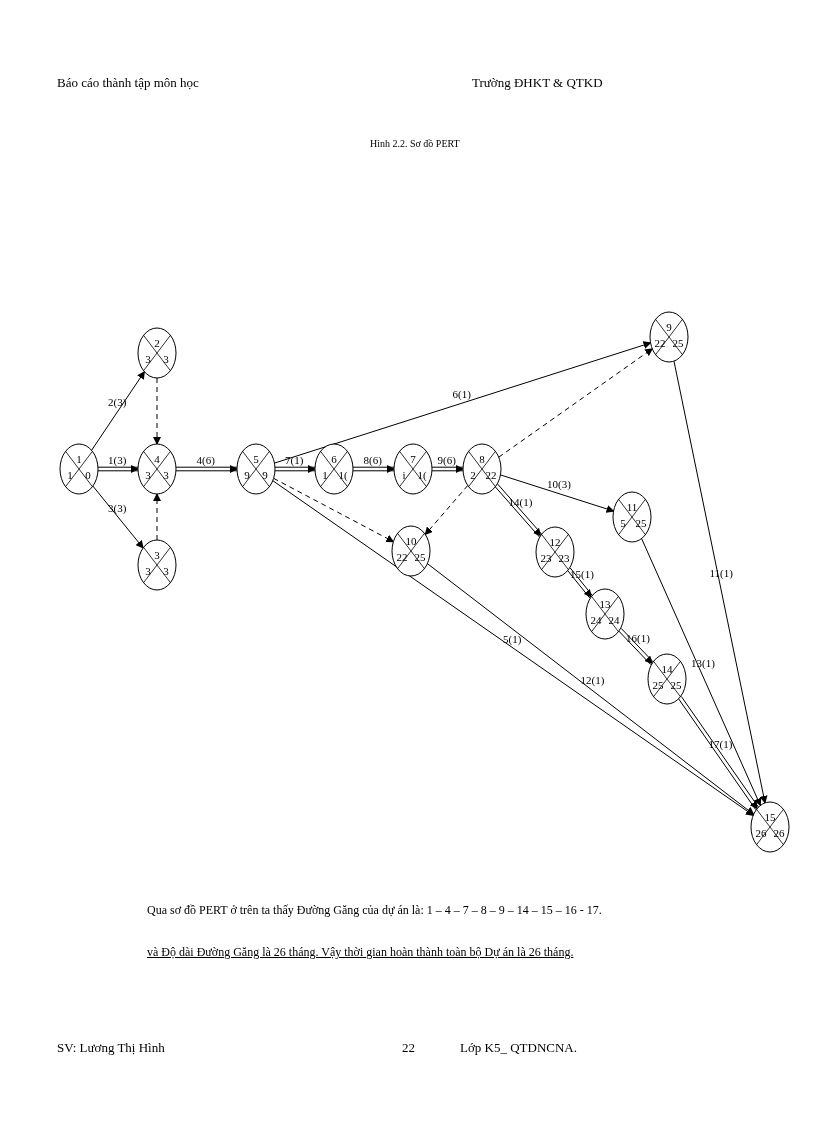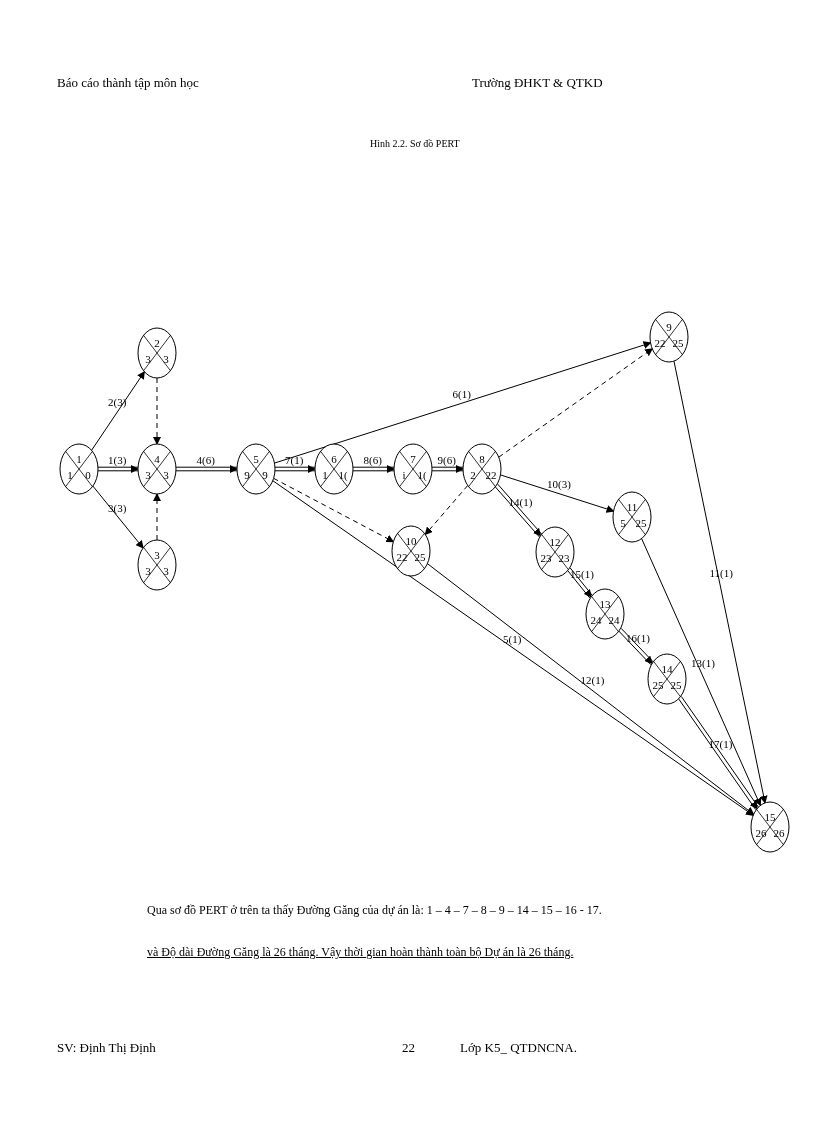--- a/index.html
+++ b/index.html
@@ -249,15 +249,15 @@
       <text x="691" y="667" font-size="11">13(1)</text>
       <text x="570" y="578" font-size="11">15(1)</text>
       <text x="626" y="641.5" font-size="11">16(1)</text>
       <text x="708.5" y="748" font-size="11">17(1)</text>
     </g>
 </svg>
 
 <div class="para" style="top:903px;">Qua sơ đồ PERT ở trên ta thấy Đường Găng của dự án là: 1 – 4 – 7 – 8 – 9 – 14 – 15 – 16 - 17.</div>
 <div class="para" style="top:945px;text-decoration:underline;">và Độ dài Đường Găng là 26 tháng. Vậy thời gian hoàn thành toàn bộ Dự án là 26 tháng.</div>
 
-<div class="hdr" style="left:57px; top:1040px;">SV: Định Thị Định</div>
+<div class="hdr" style="left:57px; top:1040px;">SV: Lương Thị Hình</div>
 <div class="hdr" style="left:402px; top:1040px;">22</div>
 <div class="hdr" style="left:460px; top:1040px;">Lớp K5_ QTDNCNA.</div>
 
 </body></html>

